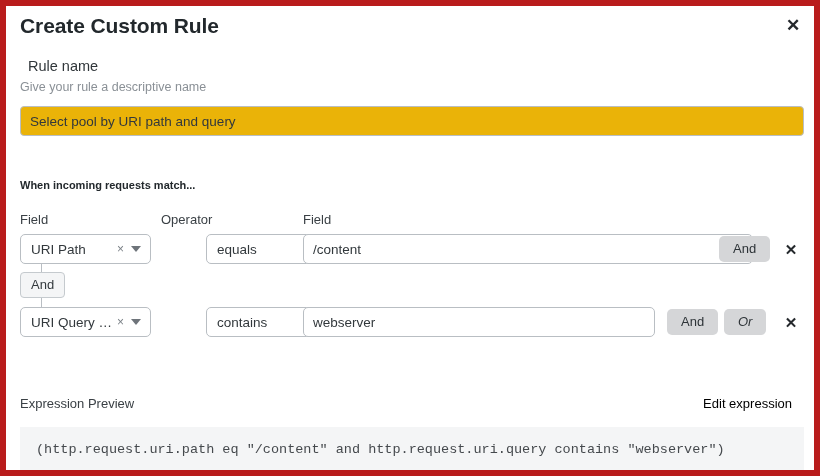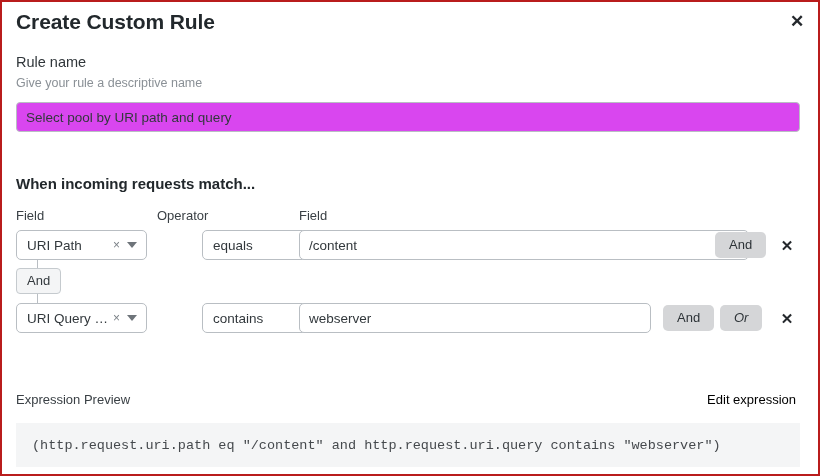--- a/index.html
+++ b/index.html
@@ -10,21 +10,21 @@
   body {
     font-family: "Liberation Sans", sans-serif;
     -webkit-font-smoothing: antialiased;
   }
   .dialog {
     position: relative;
     width: 820px;
     height: 476px;
     box-sizing: border-box;
     background: #ffffff;
-    border: 2px solid #b91c1c;
+    border: 6px solid #b91c1c;
     overflow: hidden;
   }
 
   
   .dlg-title {
     position: absolute;
     left: 14px;
     top: 8px;
     font-size: 21px;
     font-weight: bold;
@@ -51,55 +51,55 @@
     font-family: "Liberation Sans", sans-serif;
   }
 
   
   .section-label {
     position: absolute;
     font-size: 14px;
     color: #2b3135;
   }
   .rule-name-label {
-    left: 14px;
+    left: 22px;
     top: 52px;
     font-size: 14.5px;
     color: #30363a;
   }
   .rule-name-help {
     position: absolute;
     left: 14px;
     top: 74px;
     font-size: 12.5px;
     color: #8a9096;
   }
   .rule-name-input {
     position: absolute;
     left: 14px;
     top: 100px;
     width: 784px;
     height: 30px;
     box-sizing: border-box;
     border: 1px solid #b9bec3;
     border-radius: 4px;
-    background: #d946ef;
+    background: #eab308;
     font-family: "Liberation Sans", sans-serif;
     font-size: 13.5px;
     color: #32383c;
     padding: 0 9px;
     outline: none;
   }
 
   
   .match-heading {
     position: absolute;
     left: 14px;
     top: 173px;
-    font-size: 15px;
+    font-size: 11px;
     font-weight: bold;
     color: #22282c;
   }
 
   
   .col-head {
     position: absolute;
     top: 206px;
     font-size: 13px;
     color: #3a4045;

